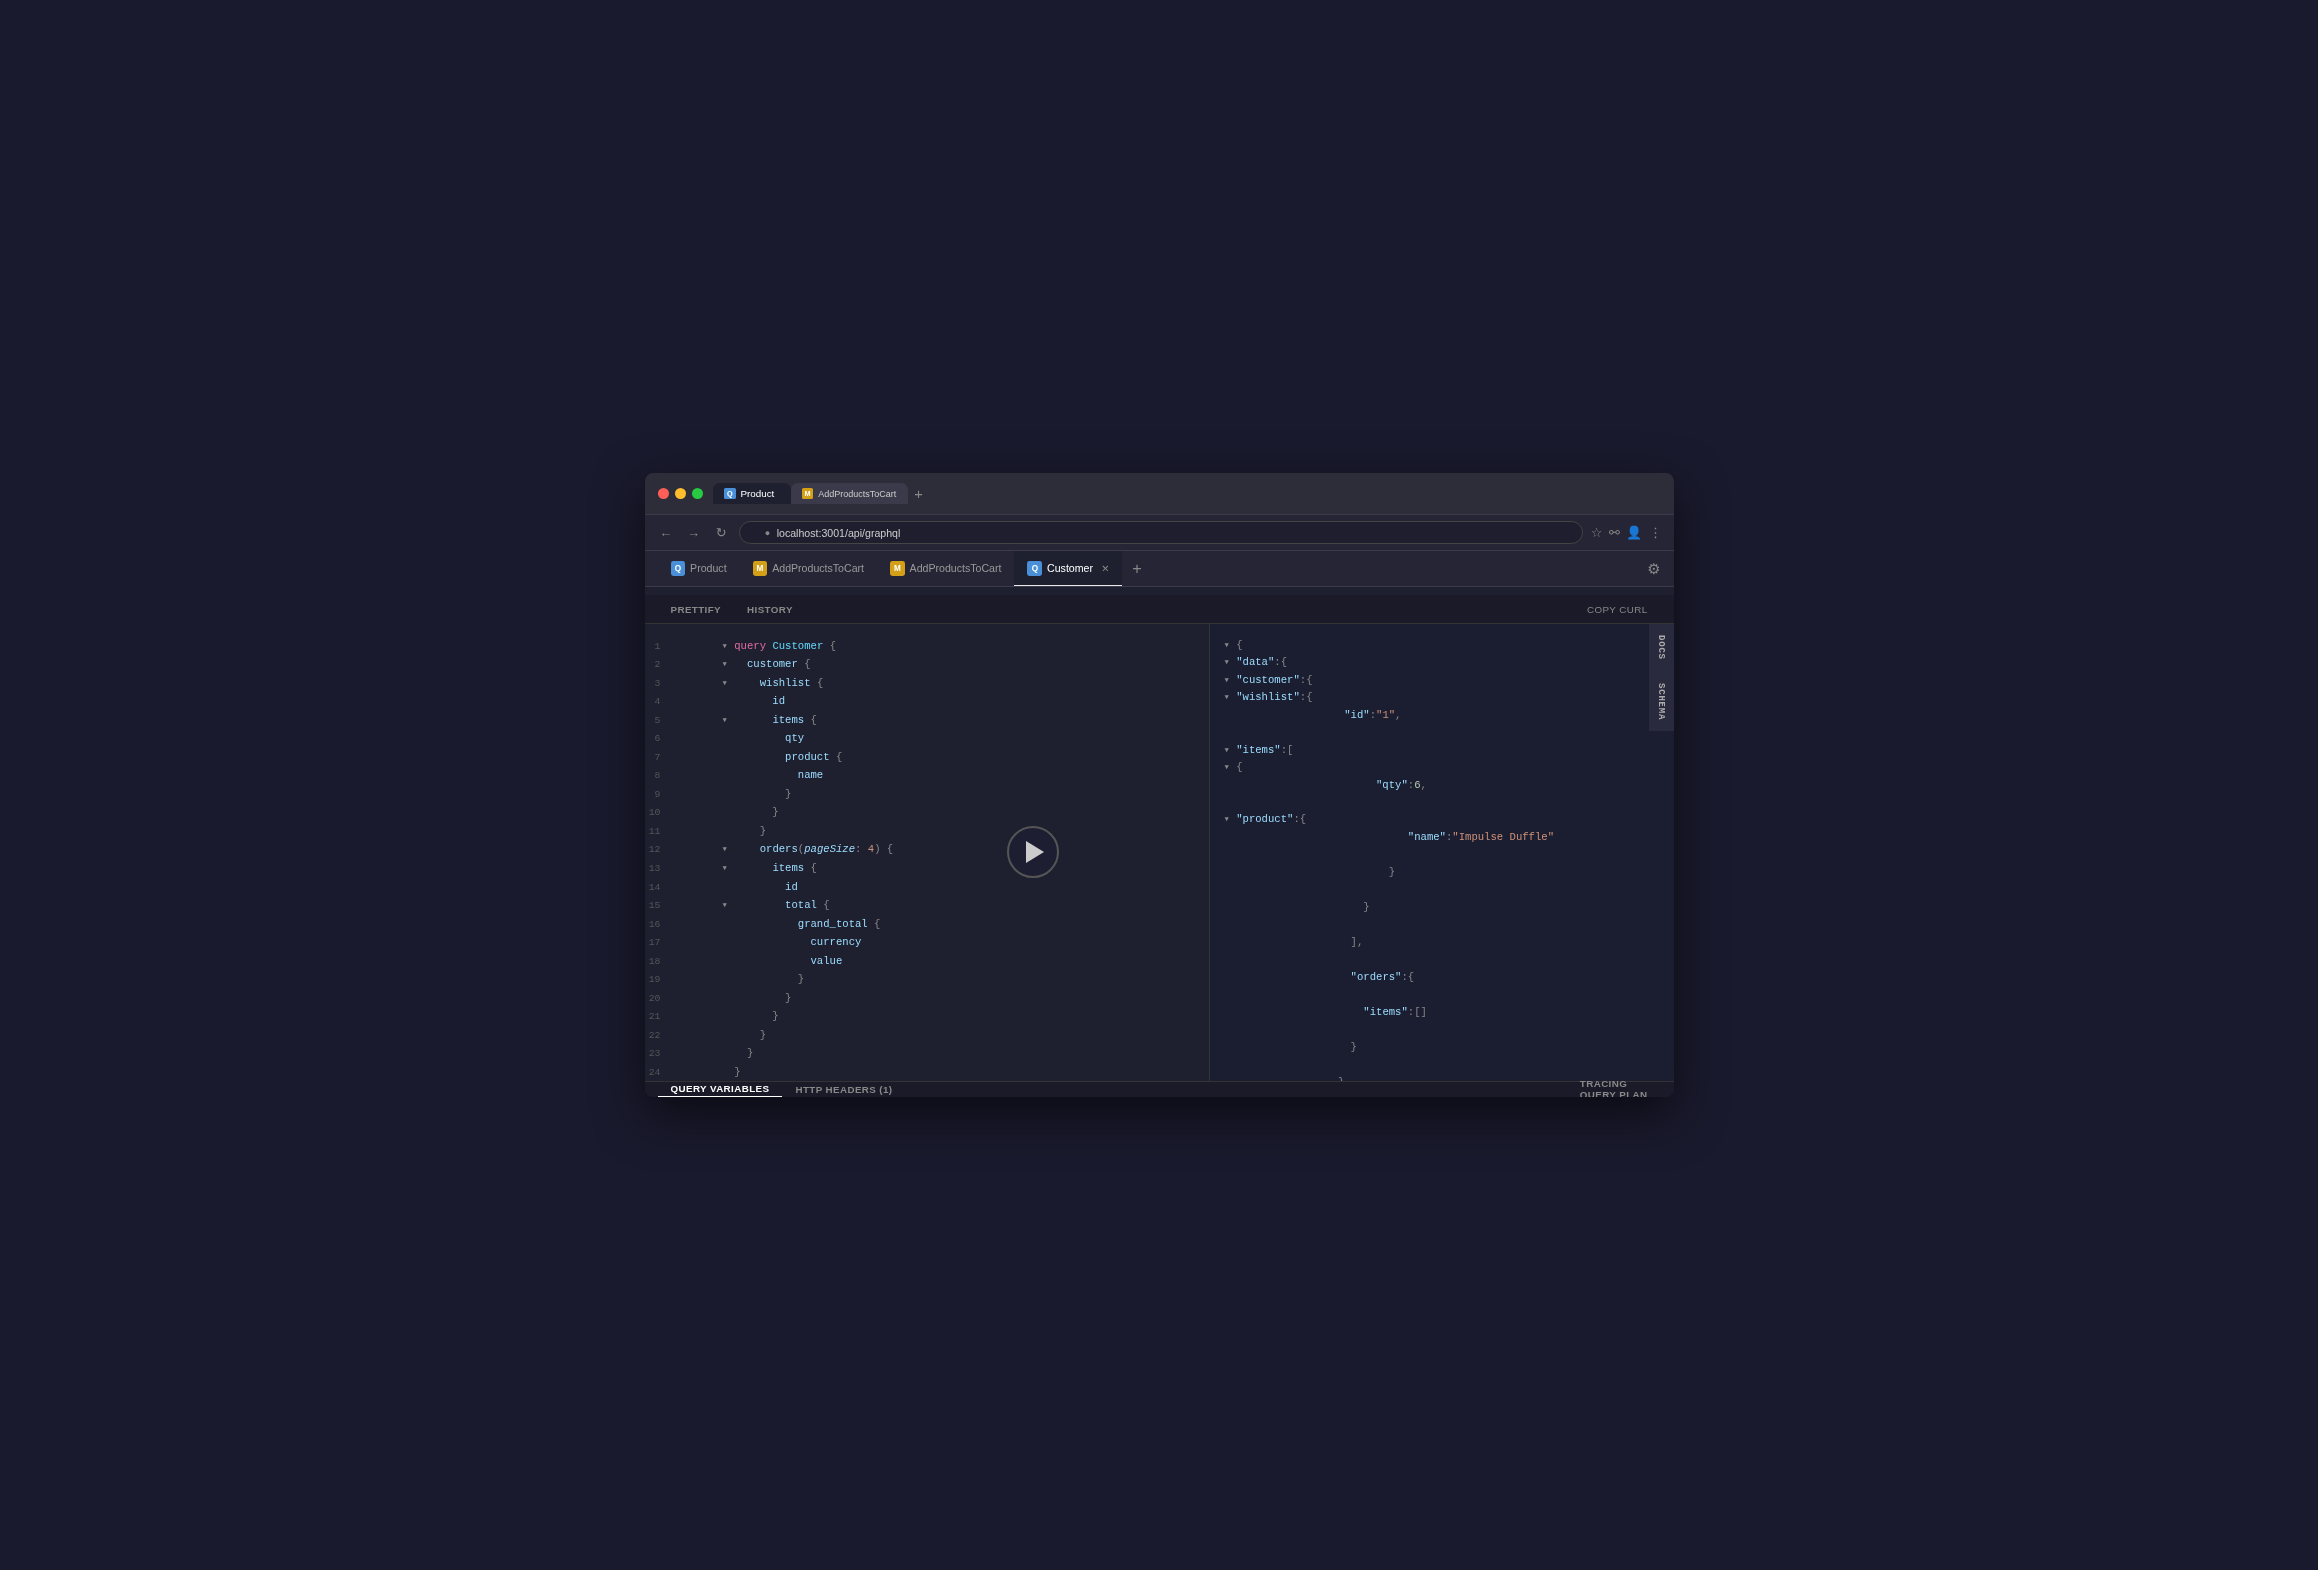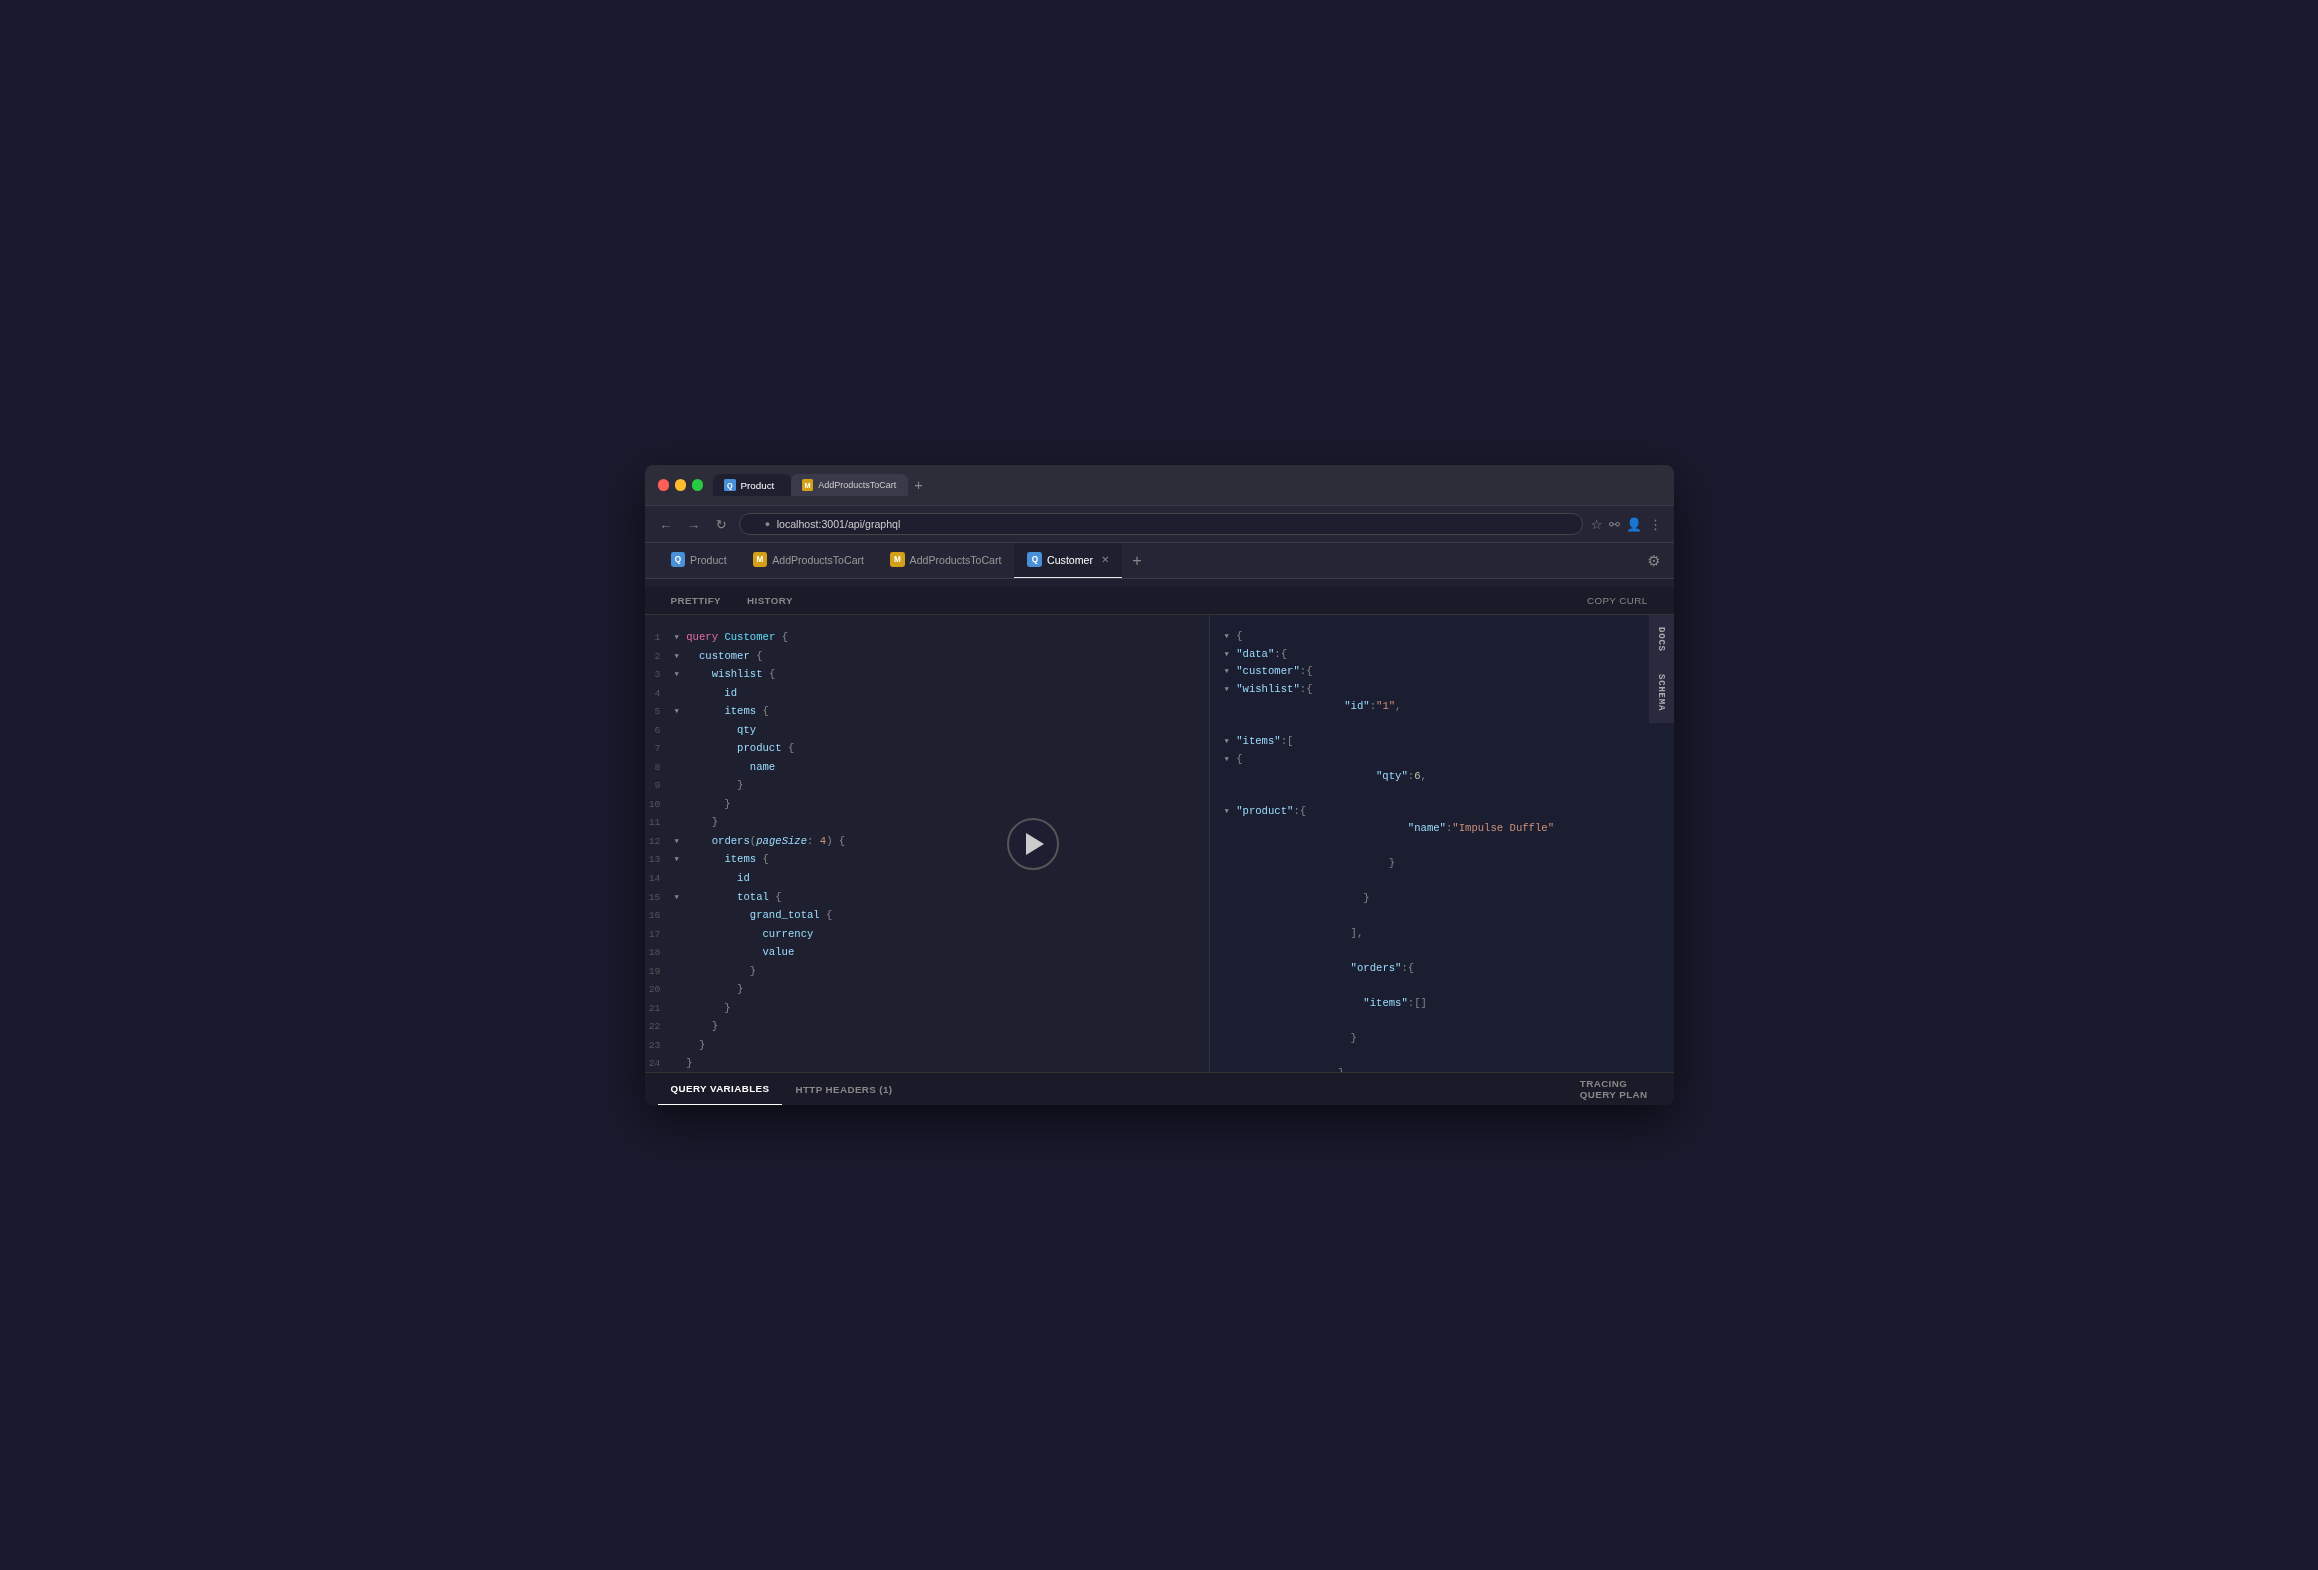--- a/index.html
+++ b/index.html
@@ -257,20 +257,21 @@
       color: #555;
       min-width: 29px;
       text-align: right;
       padding-right: 13px;
       font-size: 9.8px;
       user-select: none;
     }
     .line-content {
       color: #ccc;
       white-space: pre;
+      margin-left: 48px;
     }
 
     
     .kw { color: #e06c9f; }
     .fn-name { color: #61dafb; }
     .field { color: #9cdcfe; }
     .arg-name { color: #9cdcfe; font-style: italic; }
     .arg-val { color: #ce9178; }
     .punct { color: #888; }
 
@@ -339,21 +340,21 @@
       justify-content: center;
     }
 
     
     .bottom-bar {
       background: #1a1a28;
       border-top: 0.8px solid #333;
       display: flex;
       align-items: center;
       padding: 0 13px;
-      height: 33px;
+      height: 16px;
     }
     .bottom-tab {
       padding: 0 13px;
       font-size: 9.8px;
       font-weight: 700;
       color: #888;
       cursor: pointer;
       height: 100%;
       display: flex;
       align-items: center;

